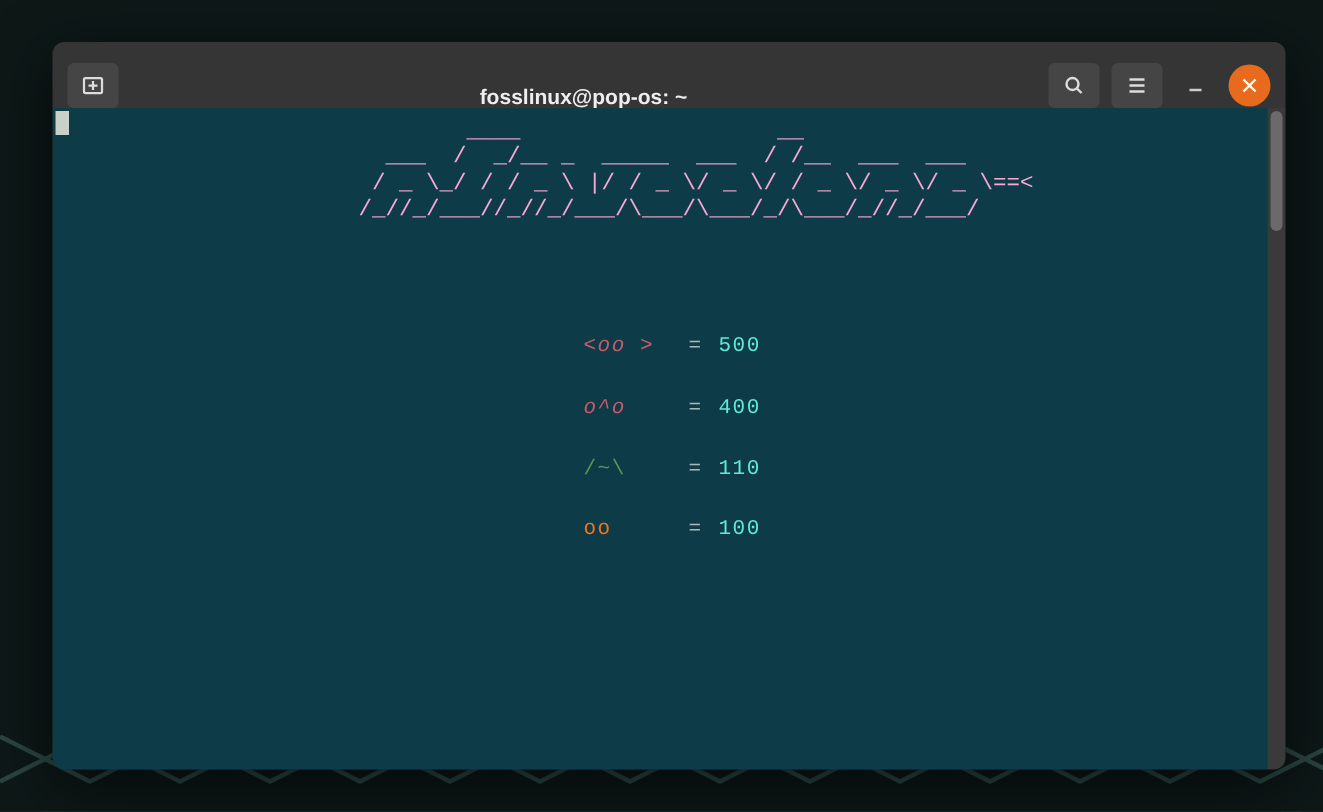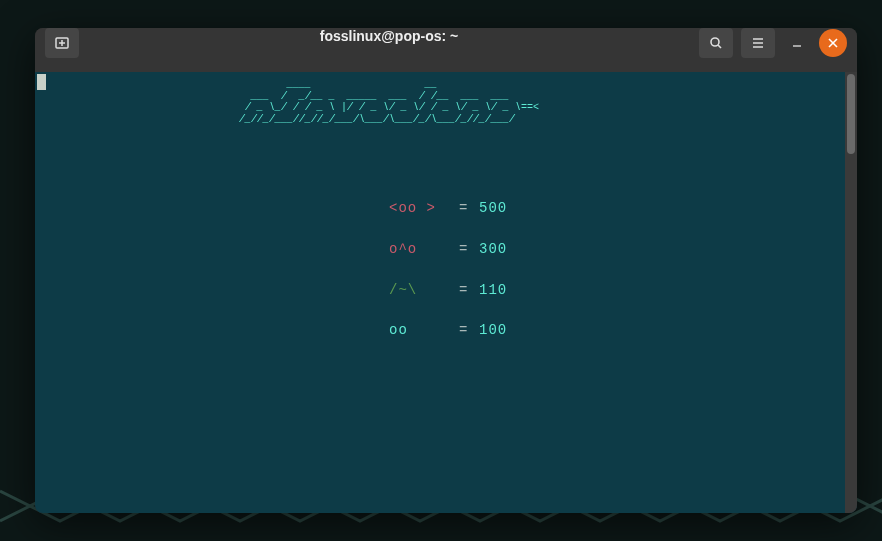--- a/index.html
+++ b/index.html
@@ -41,21 +41,21 @@
       border-radius: 8px;
       box-shadow: 0 10px 40px rgba(0,0,0,0.6);
       display: flex;
       flex-direction: column;
       overflow: hidden;
     }
     .titlebar {
       height: 44px;
       background: #353535;
       display: flex;
-      align-items: flex-start;
+      align-items: flex-end;
       padding: 0 10px;
       gap: 8px;
     }
     .titlebar-btn {
       width: 34px;
       height: 30px;
       background: #454545;
       border-radius: 4px;
       display: flex;
       align-items: center;
@@ -117,28 +117,27 @@
     .scrollbar-thumb {
       position: absolute;
       top: 2px;
       left: 2px;
       right: 2px;
       height: 80px;
       background: #6a6a6a;
       border-radius: 4px;
     }
     .ascii-art {
-      color: #5eead4;
+      color: #f9a8d4;
       white-space: pre;
       font-family: "Courier New", monospace;
-      font-size: 10px;
+      font-size: 15px;
       line-height: 1.15;
       margin-top: 5px;
       margin-left: 200px;
-      font-style: italic;
     }
     .score-table {
       margin-top: 75px;
       margin-left: 350px;
       font-family: "Courier New", monospace;
       font-size: 14px;
       letter-spacing: 1px;
     }
     .score-row {
       display: flex;
@@ -148,23 +147,23 @@
     .score-icon {
       width: 70px;
     }
     .score-eq {
       color: #a9b8b8;
       width: 20px;
     }
     .score-val {
       color: #5eead4;
     }
-    .c-red { color: #c85a6a; }
+    .c-red { color: #c85a6a; font-style: italic; }
     .c-green { color: #5a9850; }
-    .c-blue { color: #5eead4; }
+    .c-blue { color: #f97316; }
   </style>
 </head>
 <body>
 
 <div class="desktop-bg">
   <svg class="hex-lines" viewBox="0 0 882 100" preserveAspectRatio="none">
     <path d="M 0 80 L 60 50 L 120 80 L 180 50 L 240 80 L 300 50 L 360 80 L 420 50 L 480 80 L 540 50 L 600 80 L 660 50 L 720 80 L 780 50 L 840 80 L 900 50" stroke="#2a4540" stroke-width="3" fill="none"></path>
     <path d="M 0 50 L 60 80 L 120 50 L 180 80 L 240 50 L 300 80 L 360 50 L 420 80 L 480 50 L 540 80 L 600 50 L 660 80 L 720 50 L 780 80 L 840 50 L 900 80" stroke="#2a4540" stroke-width="3" fill="none"></path>
   </svg>
 </div>
@@ -210,21 +209,21 @@
   <div class="terminal-body">
     <div class="cursor-block"></div>
 
     <pre class="ascii-art" id="ascii-logo">        ____                   __
   ___  /  _/__ _  _____  ___  / /__  ___  ___
  / _ \_/ / / _ \ |/ / _ \/ _ \/ / _ \/ _ \/ _ \==&lt;
 /_//_/___//_//_/___/\___/\___/_/\___/_//_/___/</pre>
 
     <div class="score-table" id="score-table">
         <div class="score-row"><span class="score-icon c-red">&lt;oo &gt;  </span><span class="score-eq">= </span><span class="score-val">500</span></div>
-        <div class="score-row"><span class="score-icon c-red">o^o    </span><span class="score-eq">= </span><span class="score-val">300</span></div>
+        <div class="score-row"><span class="score-icon c-red">o^o    </span><span class="score-eq">= </span><span class="score-val">400</span></div>
         <div class="score-row"><span class="score-icon c-green">/~\    </span><span class="score-eq">= </span><span class="score-val">110</span></div>
         <div class="score-row"><span class="score-icon c-blue">oo     </span><span class="score-eq">= </span><span class="score-val">100</span></div>
       </div>
 
     <div class="scrollbar">
       <div class="scrollbar-thumb"></div>
     </div>
   </div>
 </div>
 

